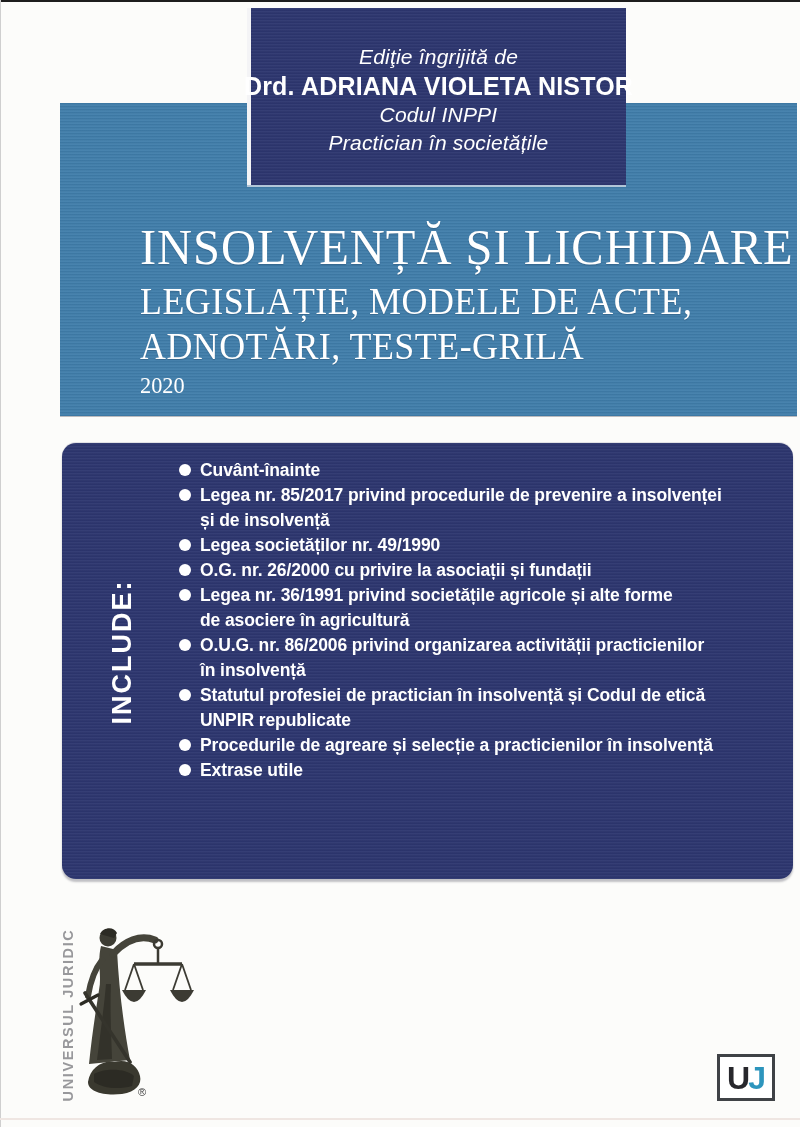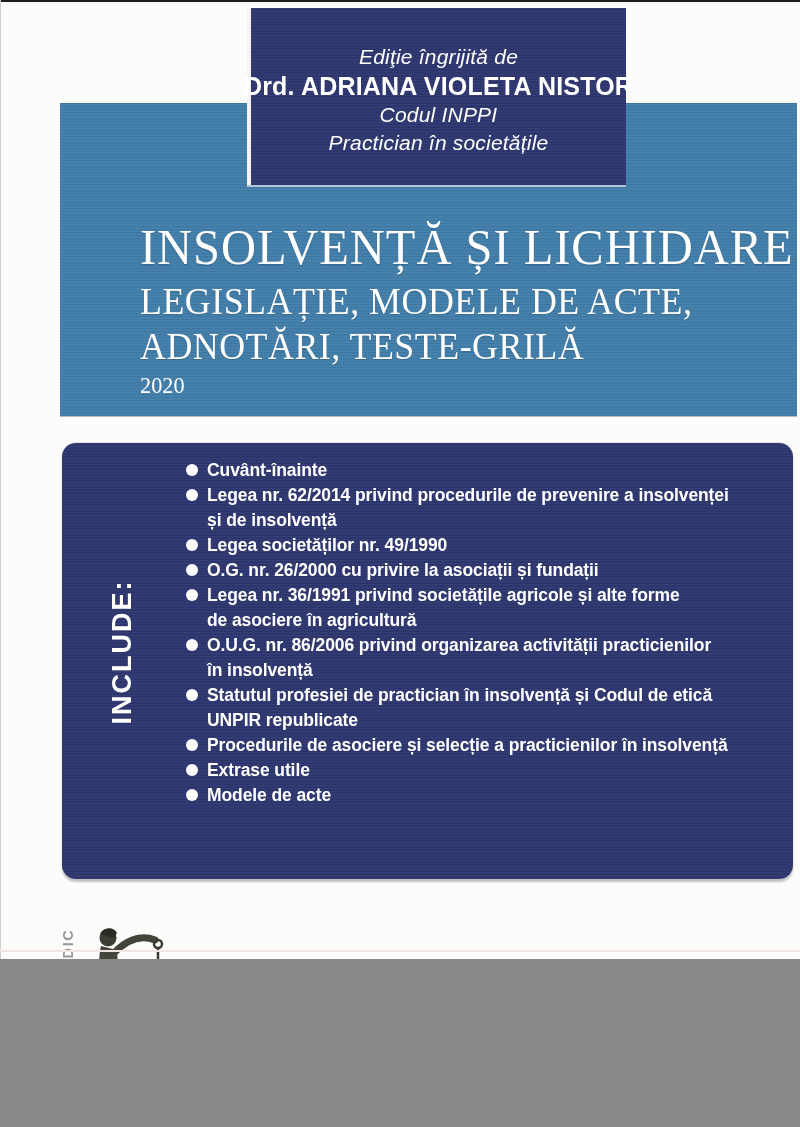--- a/index.html
+++ b/index.html
@@ -1,17 +1,17 @@
 <!DOCTYPE html>
 <html><head>
 <meta charset="utf-8">
 <style>
   html,body{margin:0;padding:0;background:#888;}
   .page{
-    position:relative;width:800px;height:959px;margin:0 auto;
+    position:relative;width:800px;height:1127px;margin:0 auto;
     background:#fcfcfa;overflow:hidden;
     font-family:"Liberation Sans",sans-serif;
   }
   .scan-top-edge{position:absolute;left:0;top:0;width:100%;height:2px;background:#1d1d1d;}
   .scan-left-edge{position:absolute;left:0;top:0;width:1px;height:100%;background:#cfcfcf;}
   .scan-bottom-line{position:absolute;left:0;bottom:7px;width:100%;height:2px;background:#efe6e2;}
 
   
   .title-band{
     position:absolute;left:60px;top:103px;width:737px;height:313px;
@@ -56,21 +56,21 @@
     background-image:repeating-linear-gradient(180deg,
       rgba(255,255,255,.04) 0px, rgba(255,255,255,.04) 1px,
       rgba(0,0,20,.08) 2px, rgba(0,0,0,0) 3px);
     box-shadow:0 3px 2px rgba(120,120,130,.45), 0 -1px 0 rgba(200,200,210,.5);
   }
   .include-label{
     position:absolute;left:37px;top:636px;width:170px;height:32px;
     transform:rotate(-90deg);color:#fff;font-weight:bold;font-size:27px;
     letter-spacing:2px;text-align:center;line-height:32px;white-space:nowrap;
   }
-  .inc-list{position:absolute;left:186px;top:458px;width:596px;color:#fff;}
+  .inc-list{position:absolute;left:179px;top:458px;width:596px;color:#fff;}
   .inc-item{display:flex;align-items:flex-start;}
   .bullet{flex:0 0 12px;width:12px;height:12px;border-radius:50%;background:#fff;margin:6px 9px 0 0;}
   .inc-text{
     font-weight:bold;font-size:17.5px;line-height:25px;letter-spacing:-.1px;
     white-space:pre-line;
   }
 
   
   .vert-name{
     position:absolute;left:-20px;top:1004px;width:176px;height:22px;
@@ -118,21 +118,21 @@
   <div class="include-box"></div>
   <div class="include-label">INCLUDE:</div>
 
   <div class="inc-list">
     <div class="inc-item">
       <span class="bullet"></span>
       <span class="inc-text">Cuvânt-înainte</span>
     </div>
     <div class="inc-item">
       <span class="bullet"></span>
-      <span class="inc-text">Legea nr. 62/2014 privind procedurile de prevenire a insolvenței
+      <span class="inc-text">Legea nr. 85/2017 privind procedurile de prevenire a insolvenței
 și de insolvență</span>
     </div>
     <div class="inc-item">
       <span class="bullet"></span>
       <span class="inc-text">Legea societăților nr. 49/1990</span>
     </div>
     <div class="inc-item">
       <span class="bullet"></span>
       <span class="inc-text">O.G. nr. 26/2000 cu privire la asociații și fundații</span>
     </div>
@@ -146,29 +146,25 @@
       <span class="inc-text">O.U.G. nr. 86/2006 privind organizarea activității practicienilor
 în insolvență</span>
     </div>
     <div class="inc-item">
       <span class="bullet"></span>
       <span class="inc-text">Statutul profesiei de practician în insolvență și Codul de etică
 UNPIR republicate</span>
     </div>
     <div class="inc-item">
       <span class="bullet"></span>
-      <span class="inc-text">Procedurile de asociere și selecție a practicienilor în insolvență</span>
+      <span class="inc-text">Procedurile de agreare și selecție a practicienilor în insolvență</span>
     </div>
     <div class="inc-item">
       <span class="bullet"></span>
       <span class="inc-text">Extrase utile</span>
-    </div>
-    <div class="inc-item">
-      <span class="bullet"></span>
-      <span class="inc-text">Modele de acte</span>
     </div>
   </div>
 
   <div class="vert-name">UNIVERSUL JURIDIC</div>
 
   <svg class="statue" viewBox="0 0 116 180" xmlns="http://www.w3.org/2000/svg">
 
     <path d="M10,158 C12,144 24,136 36,138 C50,134 60,142 62,152 C64,160 58,168 44,170 C26,172 10,168 10,158 Z" fill="#3a392f"></path>
     <path d="M16,150 C26,144 48,144 56,152 L54,162 C40,166 24,164 16,158 Z" fill="#2c2b24"></path>
 

